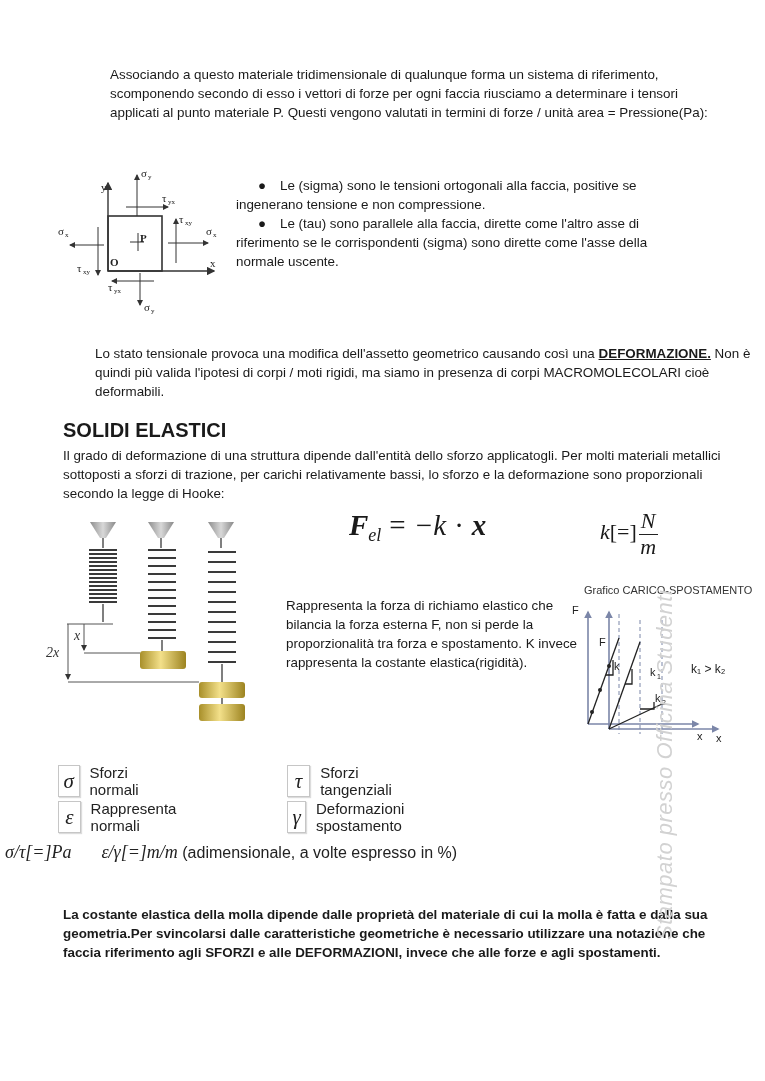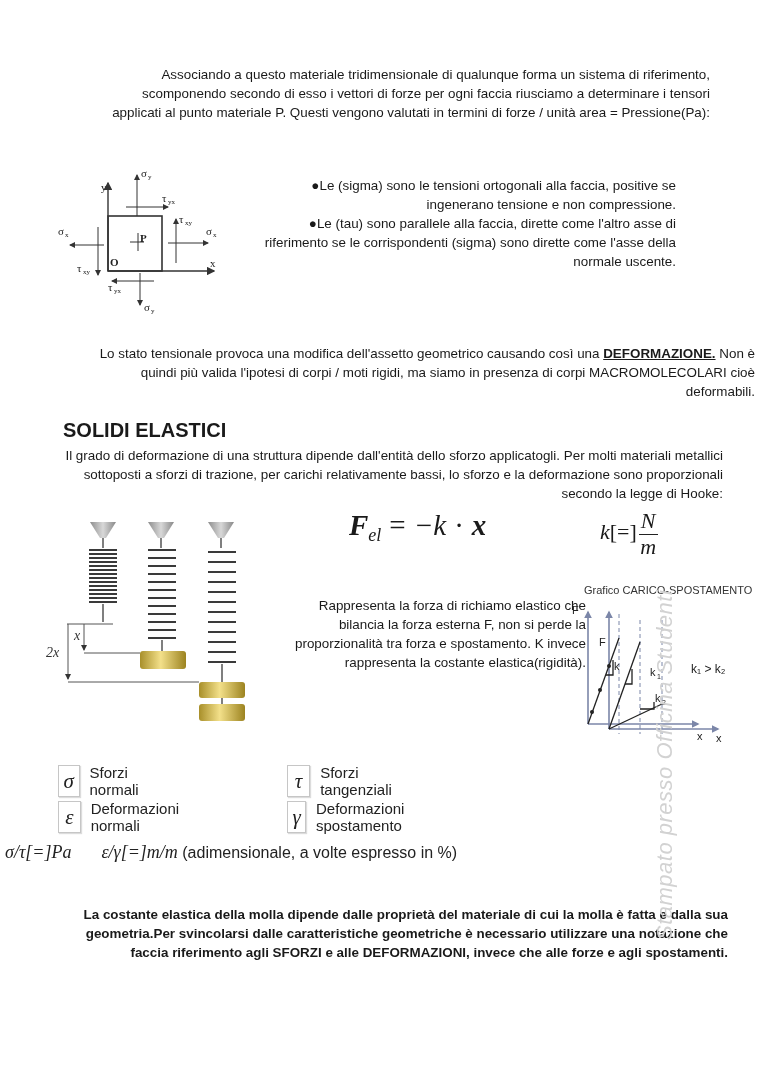--- a/index.html
+++ b/index.html
@@ -1,19 +1,19 @@
 <!DOCTYPE html>
 <html><head>
 <meta charset="utf-8">
 <style>
   html, body { margin: 0; padding: 0; background: #ffffff; }
   body { width: 765px; height: 1081px; position: relative; overflow: hidden;
          font-family: "Liberation Sans", sans-serif; color: #1a1a1a; }
   .abs { position: absolute; }
-  .p { font-size: 13.4px; line-height: 19px; margin: 0; text-align: right; }
+  .p { font-size: 13.4px; line-height: 19px; margin: 0; }
   .intro { left: 110px; top: 65px; width: 600px; }
   .stress-fig { left: 52px; top: 165px; width: 180px; height: 155px; }
   .bullets { left: 236px; top: 176px; width: 440px; }
   .bullets .b { text-indent: 22px; }
   .bullets .dot { display: inline-block; width: 22px; text-indent: 0; }
   .deform { left: 63px; top: 344px; width: 660px; margin-left: 32px; }
   .deform .em { font-weight: bold; text-decoration: underline; }
   .h2 { left: 63px; top: 419px; font-size: 20px; font-weight: bold; margin: 0; letter-spacing: 0; }
   .solidi { left: 63px; top: 446px; width: 660px; }
   .springs { left: 40px; top: 518px; width: 230px; height: 215px; }
@@ -228,21 +228,21 @@
   <div class="lg-row" style="left:3px; top:2px;">
     <div class="lg-box">σ</div>
     <span class="lg-label">Sforzi normali</span>
   </div>
   <div class="lg-row" style="left:232px; top:2px;">
     <div class="lg-box">τ</div>
     <span class="lg-label">Sforzi tangenziali</span>
   </div>
   <div class="lg-row" style="left:3px; top:38px;">
     <div class="lg-box">ε</div>
-    <span class="lg-label">Deformazioni normali</span>
+    <span class="lg-label">Rappresenta normali</span>
   </div>
   <div class="lg-row" style="left:232px; top:38px;">
     <div class="lg-box">γ</div>
     <span class="lg-label">Deformazioni spostamento</span>
   </div>
 </div>
 
 <div class="abs units-line"><span class="m">σ/τ[=]Pa</span><span class="gap"></span><span class="m">ε/γ[=]m/m</span> <span>(adimensionale, a volte espresso in %)</span></div>
 
 <p class="abs p closing">La costante elastica della molla dipende dalle proprietà del materiale di cui la molla è fatta e dalla sua geometria.Per svincolarsi dalle caratteristiche geometriche è necessario utilizzare una notazione che faccia riferimento agli SFORZI e alle DEFORMAZIONI, invece che alle forze e agli spostamenti.</p>

